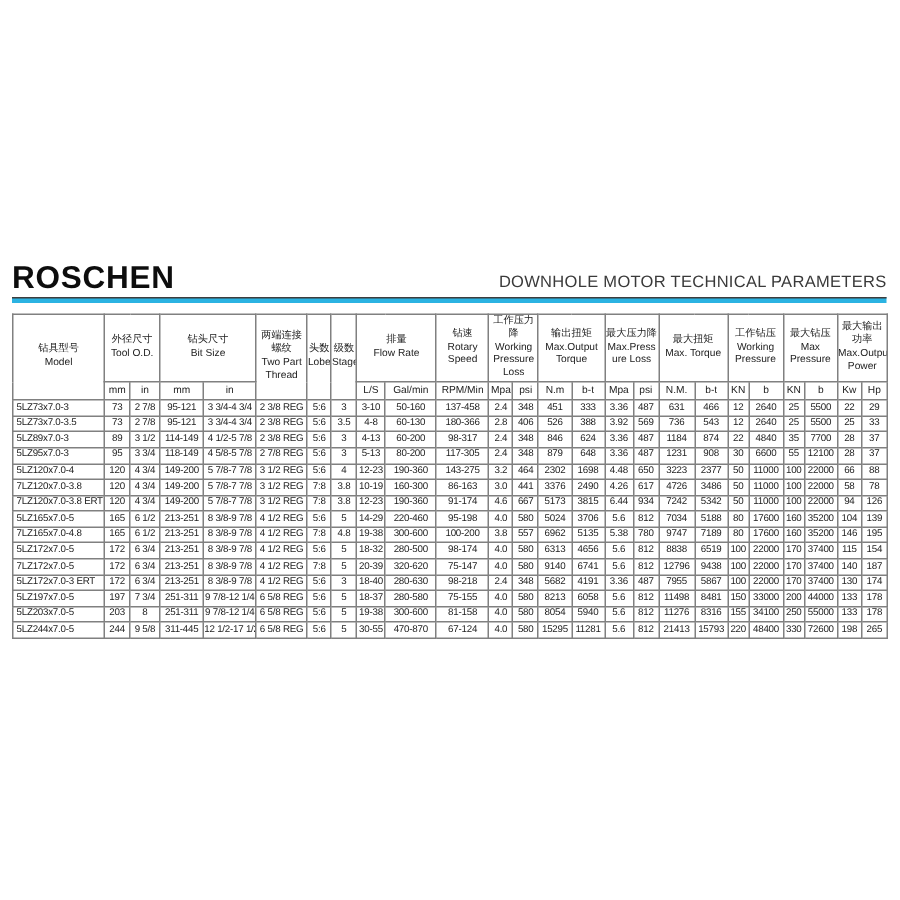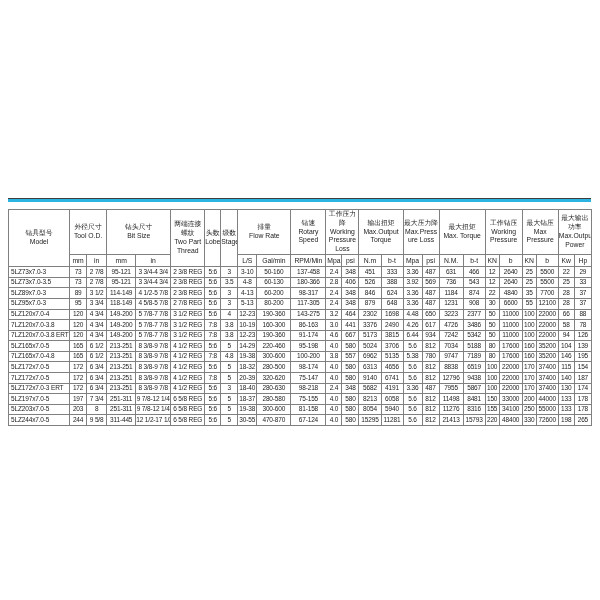--- a/index.html
+++ b/index.html
@@ -23,20 +23,24 @@
   th.group-th .en{display:block;}
   th.unit-th{height:11px;font-weight:normal;font-size:6.8px;color:#222;}
   tbody td{height:9.6px;font-size:6.5px;line-height:1;white-space:nowrap;
            letter-spacing:-.15px;color:#1c1c1c;}
   tbody td.model{text-align:left;padding-left:2px;}
 </style>
 </head>
 <body>
 
 <div class="page">
+  <div class="brand-row">
+    <div class="logo">ROSCHEN</div>
+    <div class="doc-title">DOWNHOLE MOTOR TECHNICAL PARAMETERS</div>
+  </div>
   <div class="accent-rule" style="background: rgb(43, 179, 226);"></div>
 
   <table class="params">
     <colgroup>
         <col style="width: 61px;">
         <col style="width: 17px;">
         <col style="width: 20px;">
         <col style="width: 29px;">
         <col style="width: 35px;">
         <col style="width: 34px;">

